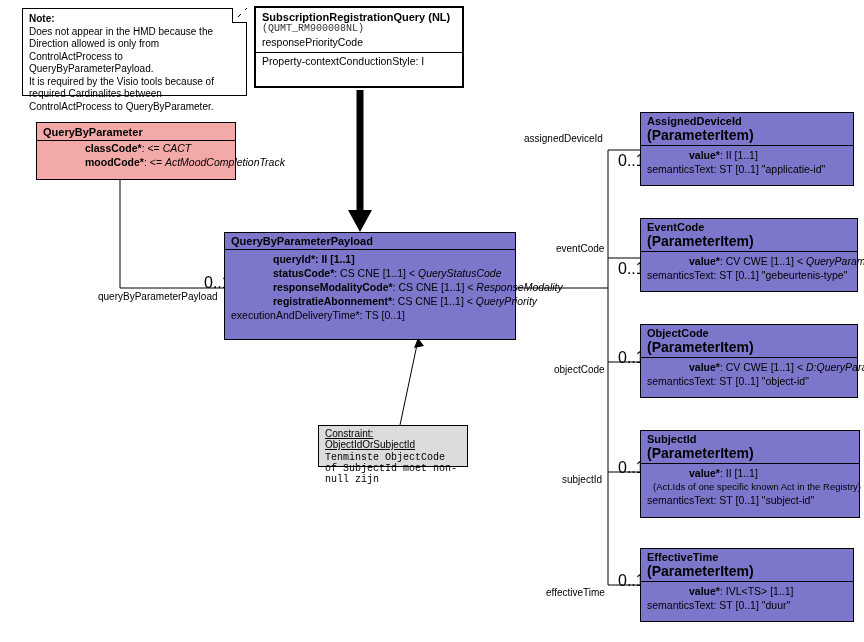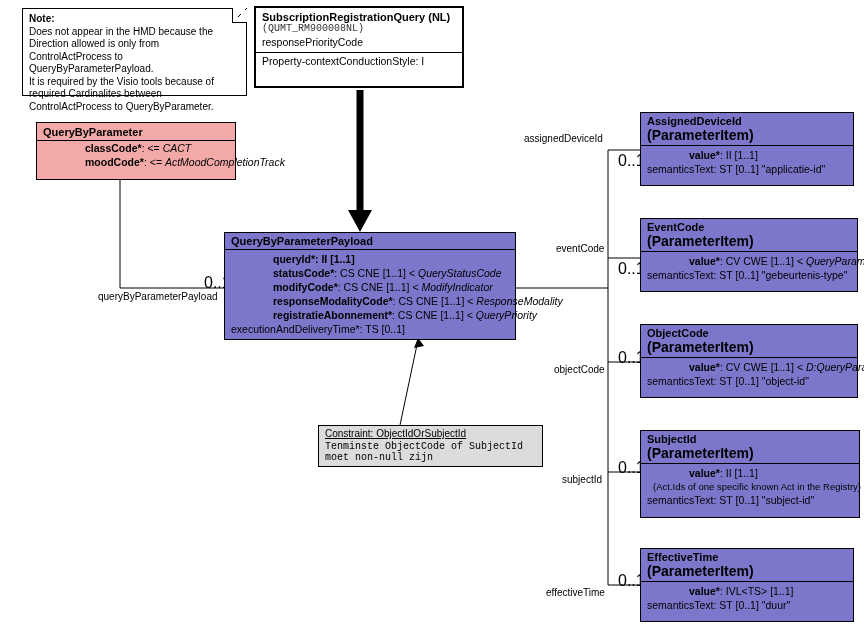--- a/index.html
+++ b/index.html
@@ -167,28 +167,27 @@
 <div class="mult" style="left:204px; top:274px;">0..1</div>
 <div class="assoc-label" style="left:98px; top:291px;">queryByParameterPayload</div>
 
 <div class="box purple" style="left:224px; top:232px; width:292px; height:108px; z-index:4;">
   <div class="param-head">
     <div class="pname">QueryByParameterPayload</div>
   </div>
   <div class="param-body">
     <div class="attr"><b>queryId*: II [1..1]</b></div>
     <div class="attr"><b>statusCode*</b><span>: CS CNE [1..1] &lt; </span><i>QueryStatusCode</i></div>
-    <div class="attr"><b>modifyCode*</b><span>: CS CNE [1..1] &lt; </span><i>ModifyIndicator</i></div>
     <div class="attr"><b>responseModalityCode*</b><span>: CS CNE [1..1] &lt; </span><i>ResponseModality</i></div>
     <div class="attr"><b>registratieAbonnement*</b><span>: CS CNE [1..1] &lt; </span><i>QueryPriority</i></div>
     <div class="attr">executionAndDeliveryTime*: TS [0..1]</div>
   </div>
 </div>
 
-<div class="box grey" style="left:318px; top:425px; width:225px; height:42px; z-index:4;">
+<div class="box grey" style="left:318px; top:425px; width:150px; height:42px; z-index:4;">
   <div class="constraint-title">Constraint: ObjectIdOrSubjectId</div>
   <div class="constraint-body">Tenminste ObjectCode of SubjectId moet non-null zijn</div>
 </div>
 
 <div class="assoc-label" style="left:524px; top:133px;">assignedDeviceId</div>
 <div class="mult" style="left:618px; top:152px;">0..1</div>
 <div class="box purple" style="left:640px; top:112px; width:214px; height:74px; z-index:4;">
   <div class="param-head">
     <div class="pname">AssignedDeviceId</div>
     <div class="ptype">(ParameterItem)</div>

